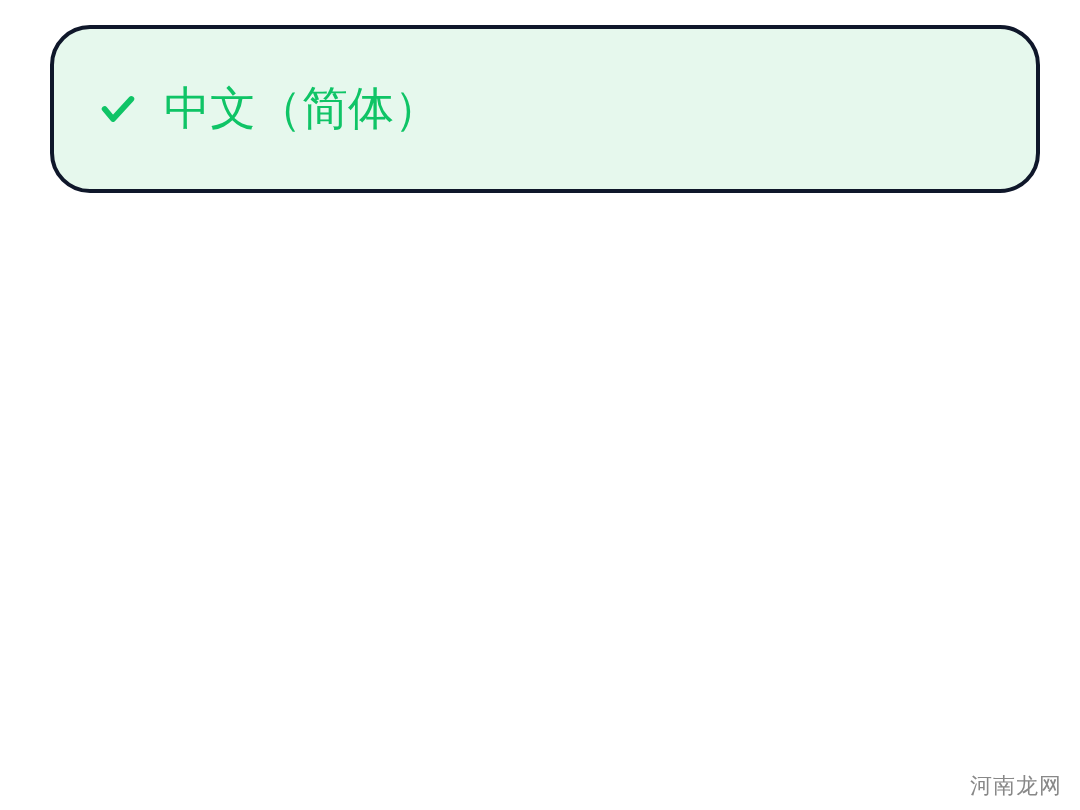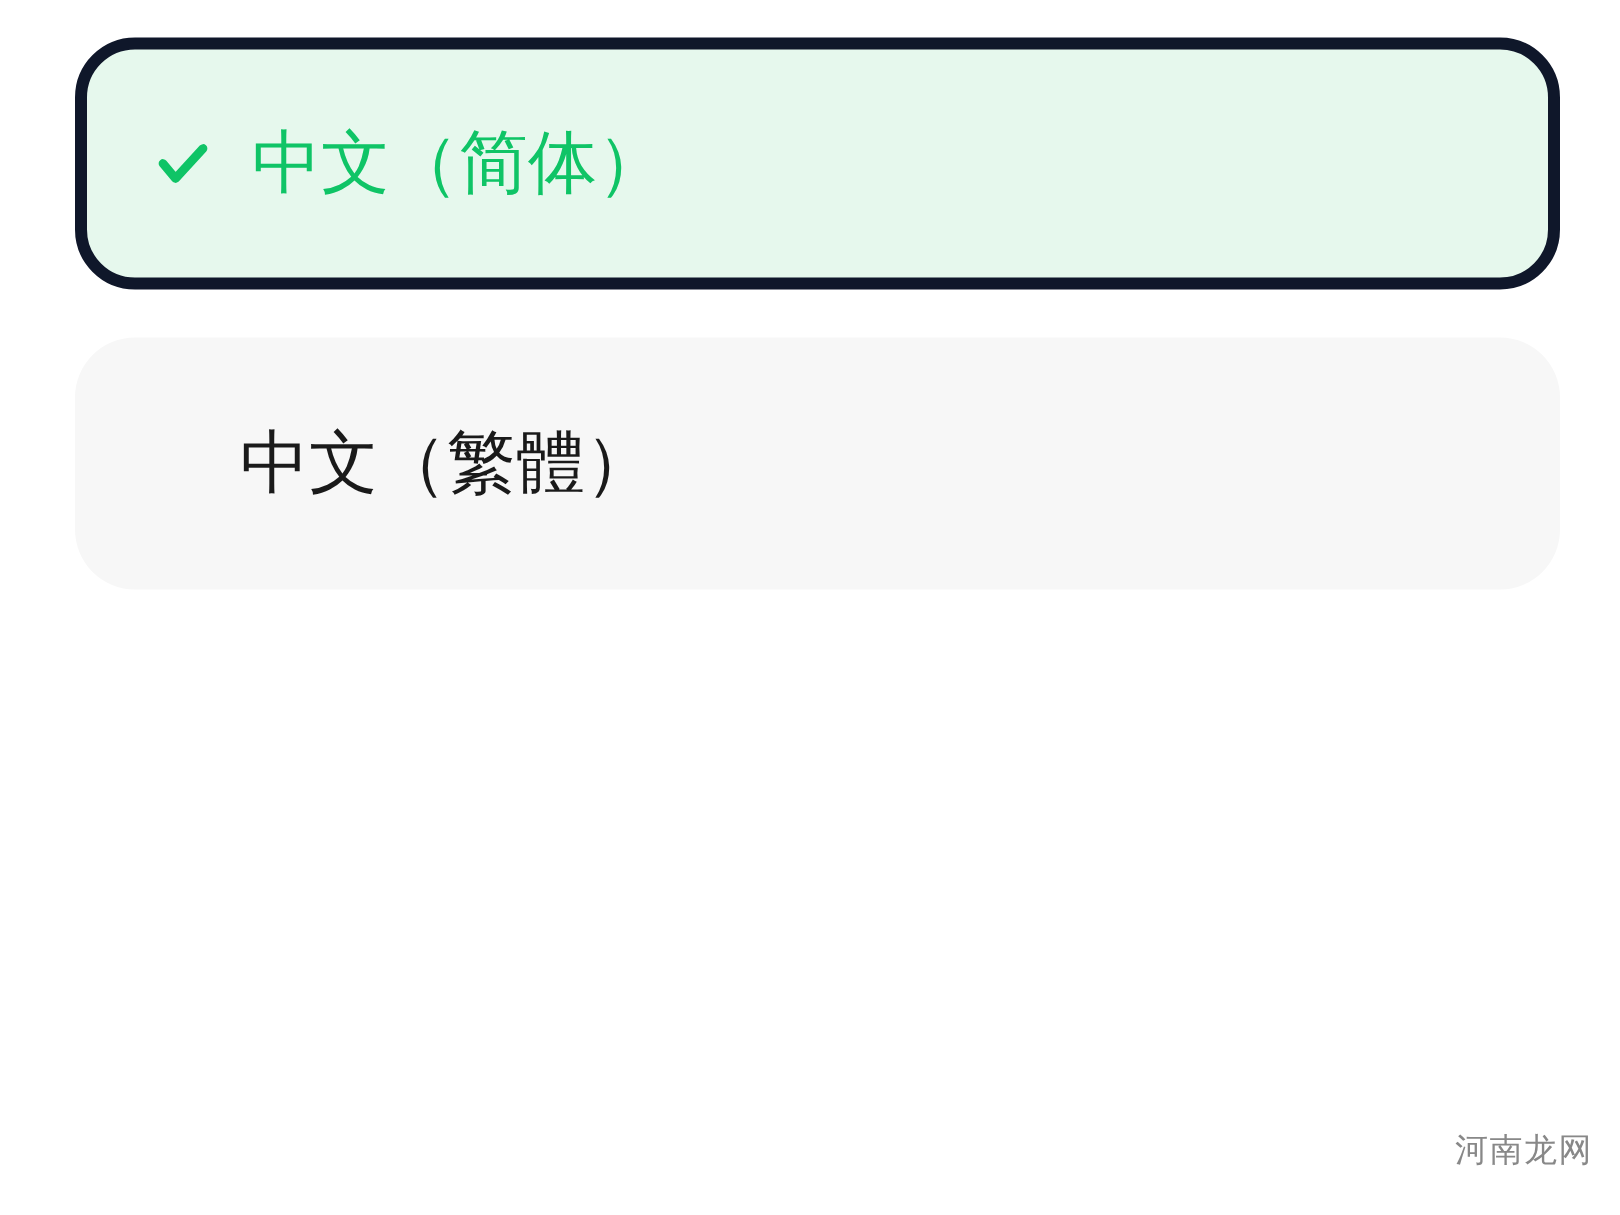--- a/index.html
+++ b/index.html
@@ -37,42 +37,42 @@
       display: flex;
       align-items: center;
       padding-left: 110px;
       font-size: 46px;
       font-weight: 500;
       cursor: pointer;
     }
     .option-item.selected {
       background: #e6f8ed;
       color: #0fc466;
-      border: 8px solid #0f172a;
+      border: 4px solid #0f172a;
     }
     .option-item.unselected {
       background: #f7f7f7;
       color: #1a1a1a;
     }
     .check-icon {
       position: absolute;
       left: 44px;
       width: 40px;
       height: 40px;
       display: flex;
       align-items: center;
       justify-content: center;
     }
     .check-icon svg {
       width: 40px;
       height: 40px;
     }
     .watermark {
       position: absolute;
-      bottom: 28px;
+      bottom: 9px;
       right: 18px;
       font-size: 22px;
       color: #888888;
       letter-spacing: 1px;
     }
   </style>
 </head>
 <body>
 
 <div class="container">
@@ -81,21 +81,18 @@
 
     <div class="option-item selected">
       <span class="check-icon">
         <svg viewBox="0 0 24 24" fill="none" stroke="#0fc466" stroke-width="3.5" stroke-linecap="round" stroke-linejoin="round">
           <polyline points="4 12 9 18 20 6"></polyline>
         </svg>
       </span>
       <span>中文（简体）</span>
     </div>
 
-    <div class="option-item unselected">
-      <span>中文（繁體）</span>
-    </div>
 
 
   </div>
 </div>
 
 <div class="watermark">河南龙网</div>
 
 </body></html>

